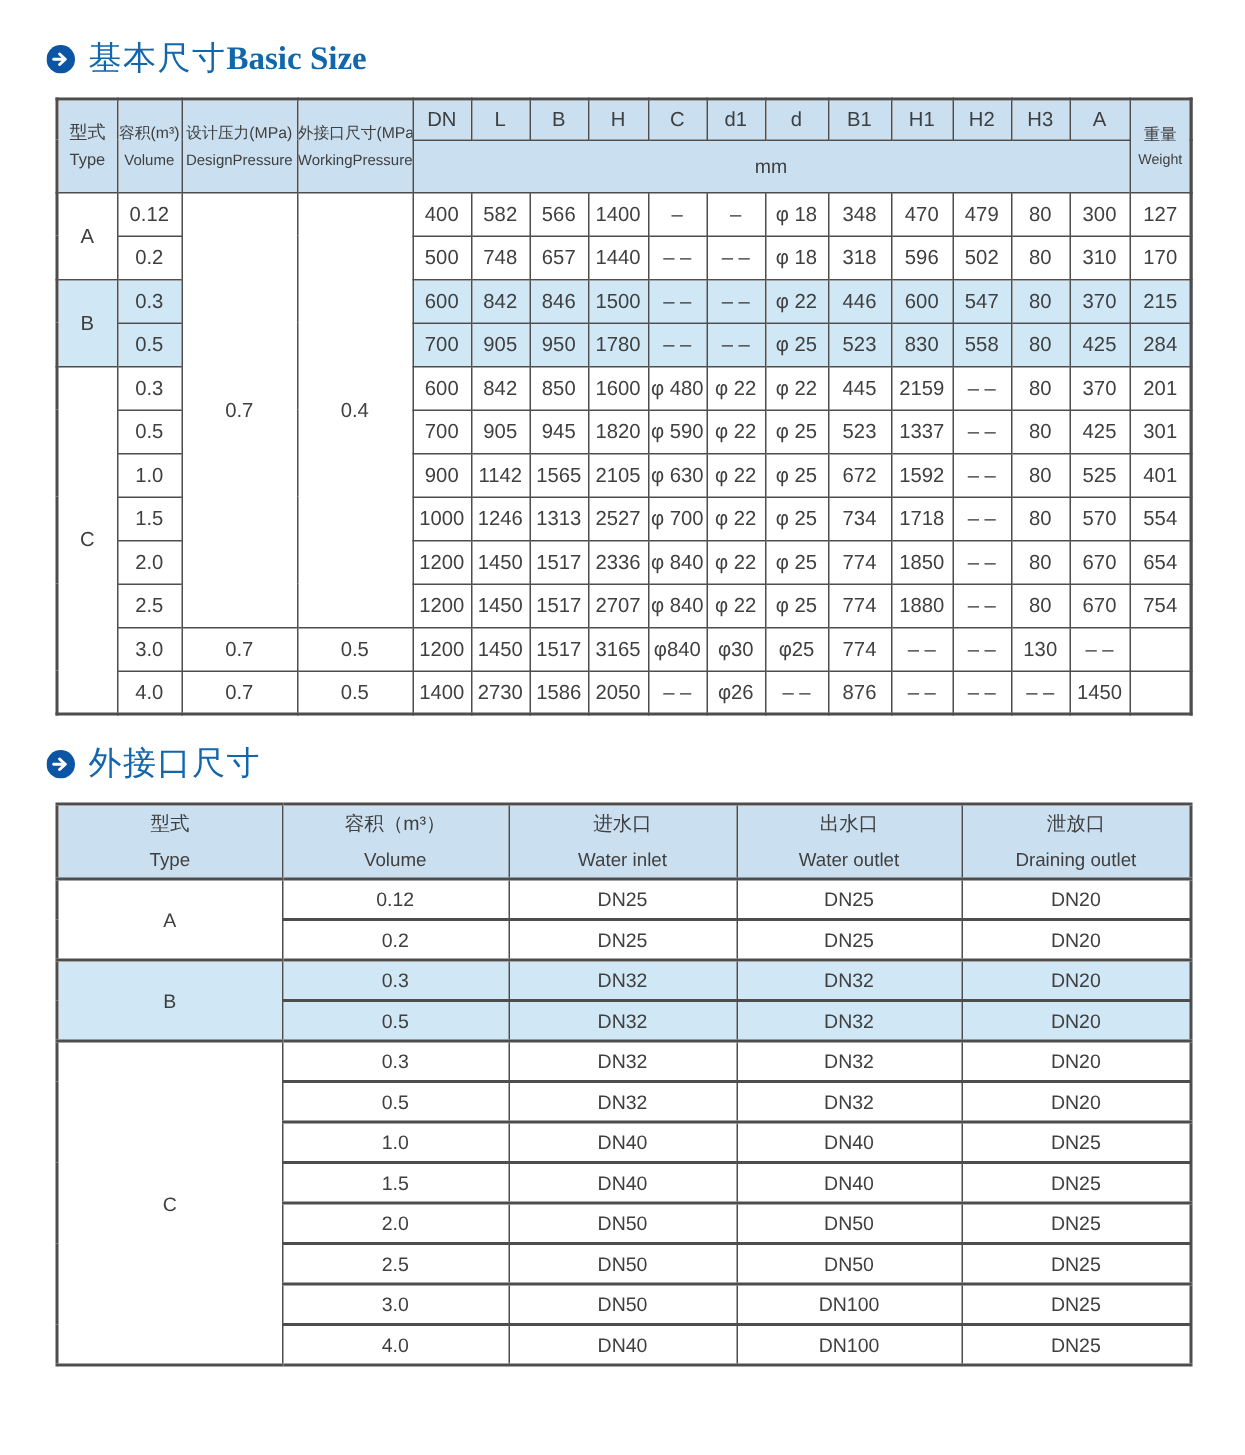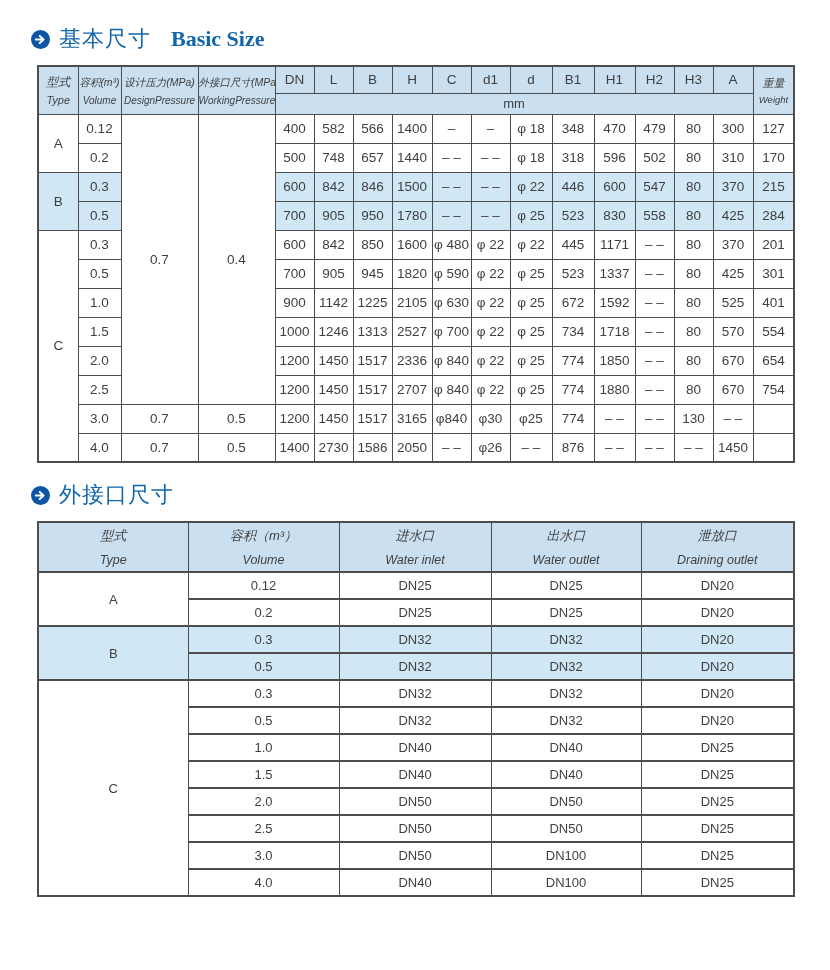--- a/index.html
+++ b/index.html
@@ -10,34 +10,34 @@
   html,body{margin:0;padding:0;}
   body{
     width:830px;height:970px;overflow:hidden;background:#fff;
     font-family:"Liberation Sans","DejaVu Sans",sans-serif;color:var(--text);
   }
   .section-title{display:flex;align-items:center;margin:24px 0 11px 31px;}
   .section-title:nth-of-type(2){margin-top:17px;}
   .arrow-icon{width:19px;height:19px;flex:0 0 19px;margin-right:9px;}
   .title-zh{font-size:22px;font-weight:normal;color:var(--title-blue);letter-spacing:1px;}
   .title-en{font-size:22px;font-weight:bold;color:var(--title-blue);
-    font-family:"Liberation Serif","DejaVu Serif",serif;margin-left:20px;}
+    font-family:"Liberation Serif","DejaVu Serif",serif;margin-left:0;}
   table{border-collapse:collapse;table-layout:fixed;margin-left:37px;width:756px;
     border:2px solid var(--border);}
   th,td{border:1px solid var(--border);text-align:center;vertical-align:middle;
     padding:0;white-space:nowrap;overflow:hidden;}
   thead th{background:var(--header-bg);font-weight:normal;}
   td.hl{background:var(--hl-bg);}
   
   #t1 thead tr:nth-child(1){height:27px;}
-  #t1 thead tr:nth-child(2){height:21px;border-radius:10px;}
+  #t1 thead tr:nth-child(2){height:35px;border-radius:10px;}
   #t1 tbody td{height:29px;font-size:13.5px;}
   #t1 .dim-th{font-size:13.5px;}
   #t1 .unit-th{font-size:13px;}
-  .hdr-2line{line-height:1.15;font-style:italic;}
+  .hdr-2line{line-height:1.15;}
   .hdr-2line .zh{font-size:12px;}
   .hdr-2line .en{font-size:11px;}
   .hdr-sm .zh{font-size:10.5px;}
   .hdr-sm .en{font-size:10px;}
   .hdr-wt{line-height:1.0;}
   .hdr-wt .zh{font-size:11px;}
   .hdr-wt .en{font-size:9.5px;}
   
   #t2 th,#t2 td{border-width:2px 1px;}
   #t2 thead th{height:49px;line-height:1.5;}
@@ -190,21 +190,21 @@
         <td rowspan="8">C</td>
         <td>0.3</td>
         <td>600</td>
         <td>842</td>
         <td>850</td>
         <td>1600</td>
         <td>φ 480</td>
         <td>φ 22</td>
         <td>φ 22</td>
         <td>445</td>
-        <td>1171</td>
+        <td>2159</td>
         <td>– –</td>
         <td>80</td>
         <td>370</td>
         <td>201</td>
       </tr>
       <tr>
         <td>0.5</td>
         <td>700</td>
         <td>905</td>
         <td>945</td>
@@ -216,21 +216,21 @@
         <td>1337</td>
         <td>– –</td>
         <td>80</td>
         <td>425</td>
         <td>301</td>
       </tr>
       <tr>
         <td>1.0</td>
         <td>900</td>
         <td>1142</td>
-        <td>1225</td>
+        <td>1565</td>
         <td>2105</td>
         <td>φ 630</td>
         <td>φ 22</td>
         <td>φ 25</td>
         <td>672</td>
         <td>1592</td>
         <td>– –</td>
         <td>80</td>
         <td>525</td>
         <td>401</td>

